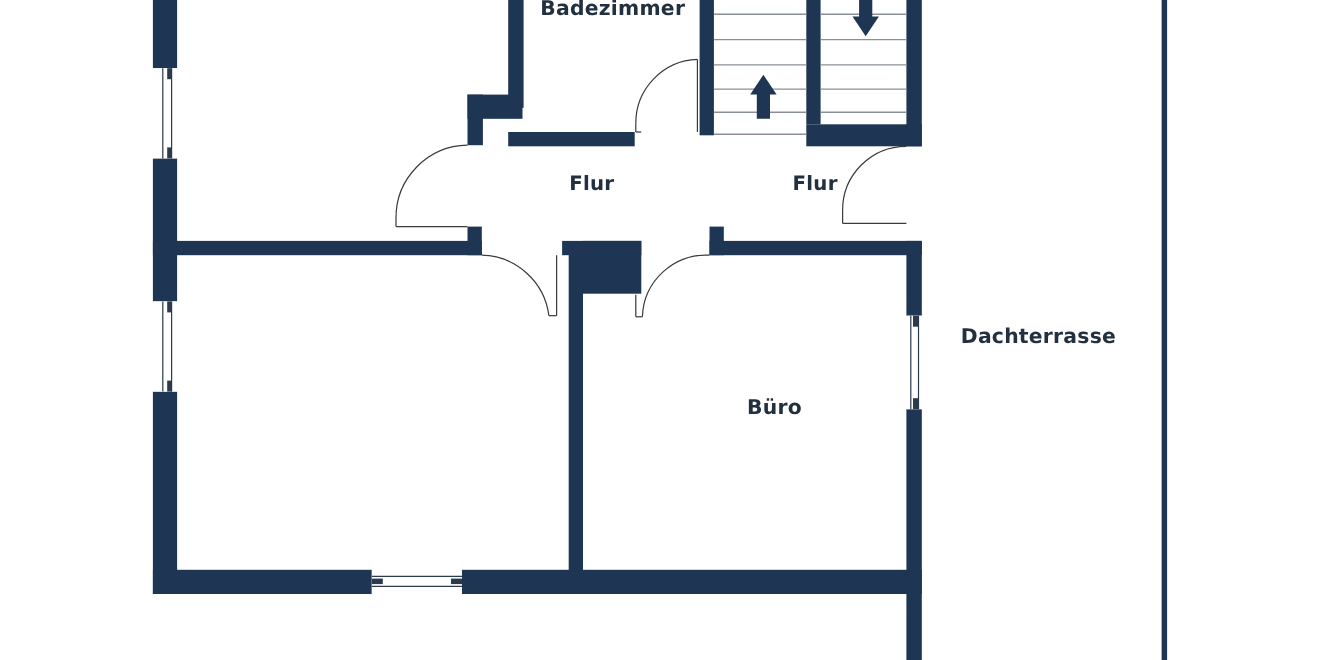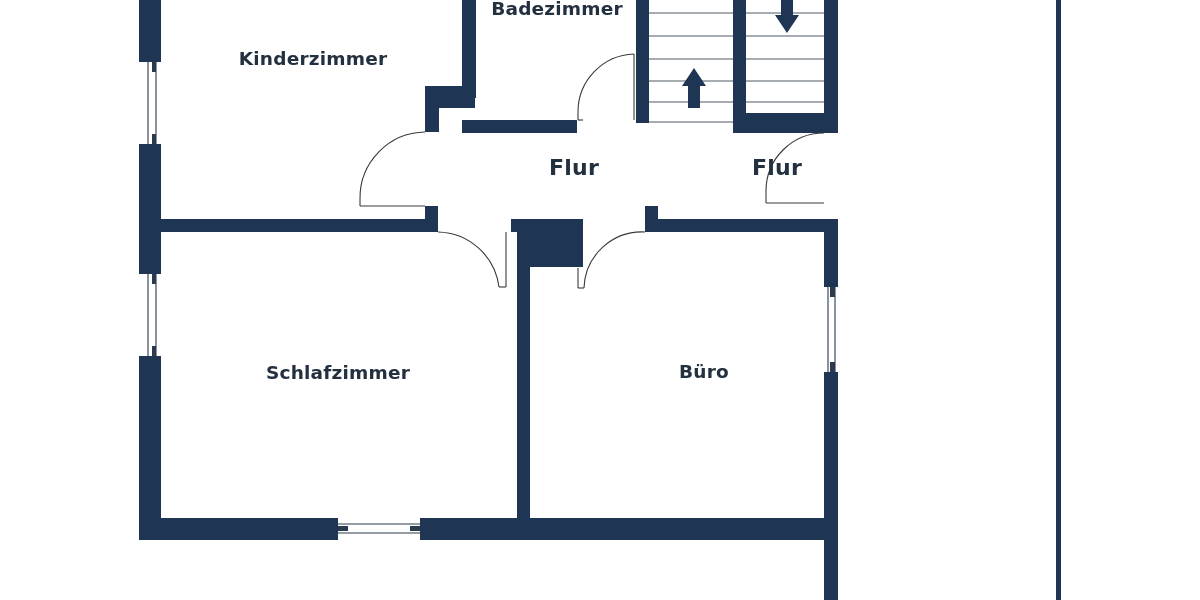--- a/index.html
+++ b/index.html
@@ -33,21 +33,21 @@
     position: absolute;
     font-family: "DejaVu Sans", "Liberation Sans", sans-serif;
     font-weight: 700;
     color: #23303f;
     white-space: nowrap;
     transform: translate(-50%, -50%);
     letter-spacing: 0.2px;
     pointer-events: none;
   }
   .size-18 { font-size: 18.5px; }
-  .size-17 { font-size: 22px; margin-left: 36px; }
+  .size-17 { font-size: 18px; }
 </style>
 </head>
 <body>
 
 <div id="floorplan-root">
 
   <svg id="floorplan-svg" viewBox="0 0 1200 600" xmlns="http://www.w3.org/2000/svg">
 
     <g fill="#1e3553">
 
@@ -194,26 +194,25 @@
       </g>
 
     </g>
 
     <g>
       <rect x="1056" y="-10" width="5" height="620" fill="#1e3553"></rect>
     </g>
 
   </svg>
 
-  <div class="room-label size-18" style="left:313px; top:58px;">Kinderzimmer</div>
 
   <div class="room-label size-18" style="left:557px; top:8px;">Badezimmer</div>
 
   <div class="room-label size-17" style="left:538px; top:167px;">Flur</div>
 
   <div class="room-label size-17" style="left:741px; top:167px;">Flur</div>
 
-  <div class="room-label size-18" style="left:338px; top:372px;">Schlafzimmer</div>
 
   <div class="room-label size-18" style="left:704px; top:371px;">Büro</div>
 
+  <div class="room-label size-18" style="left:944px; top:306px;">Dachterrasse</div>
 
 </div>
 
 </body></html>

